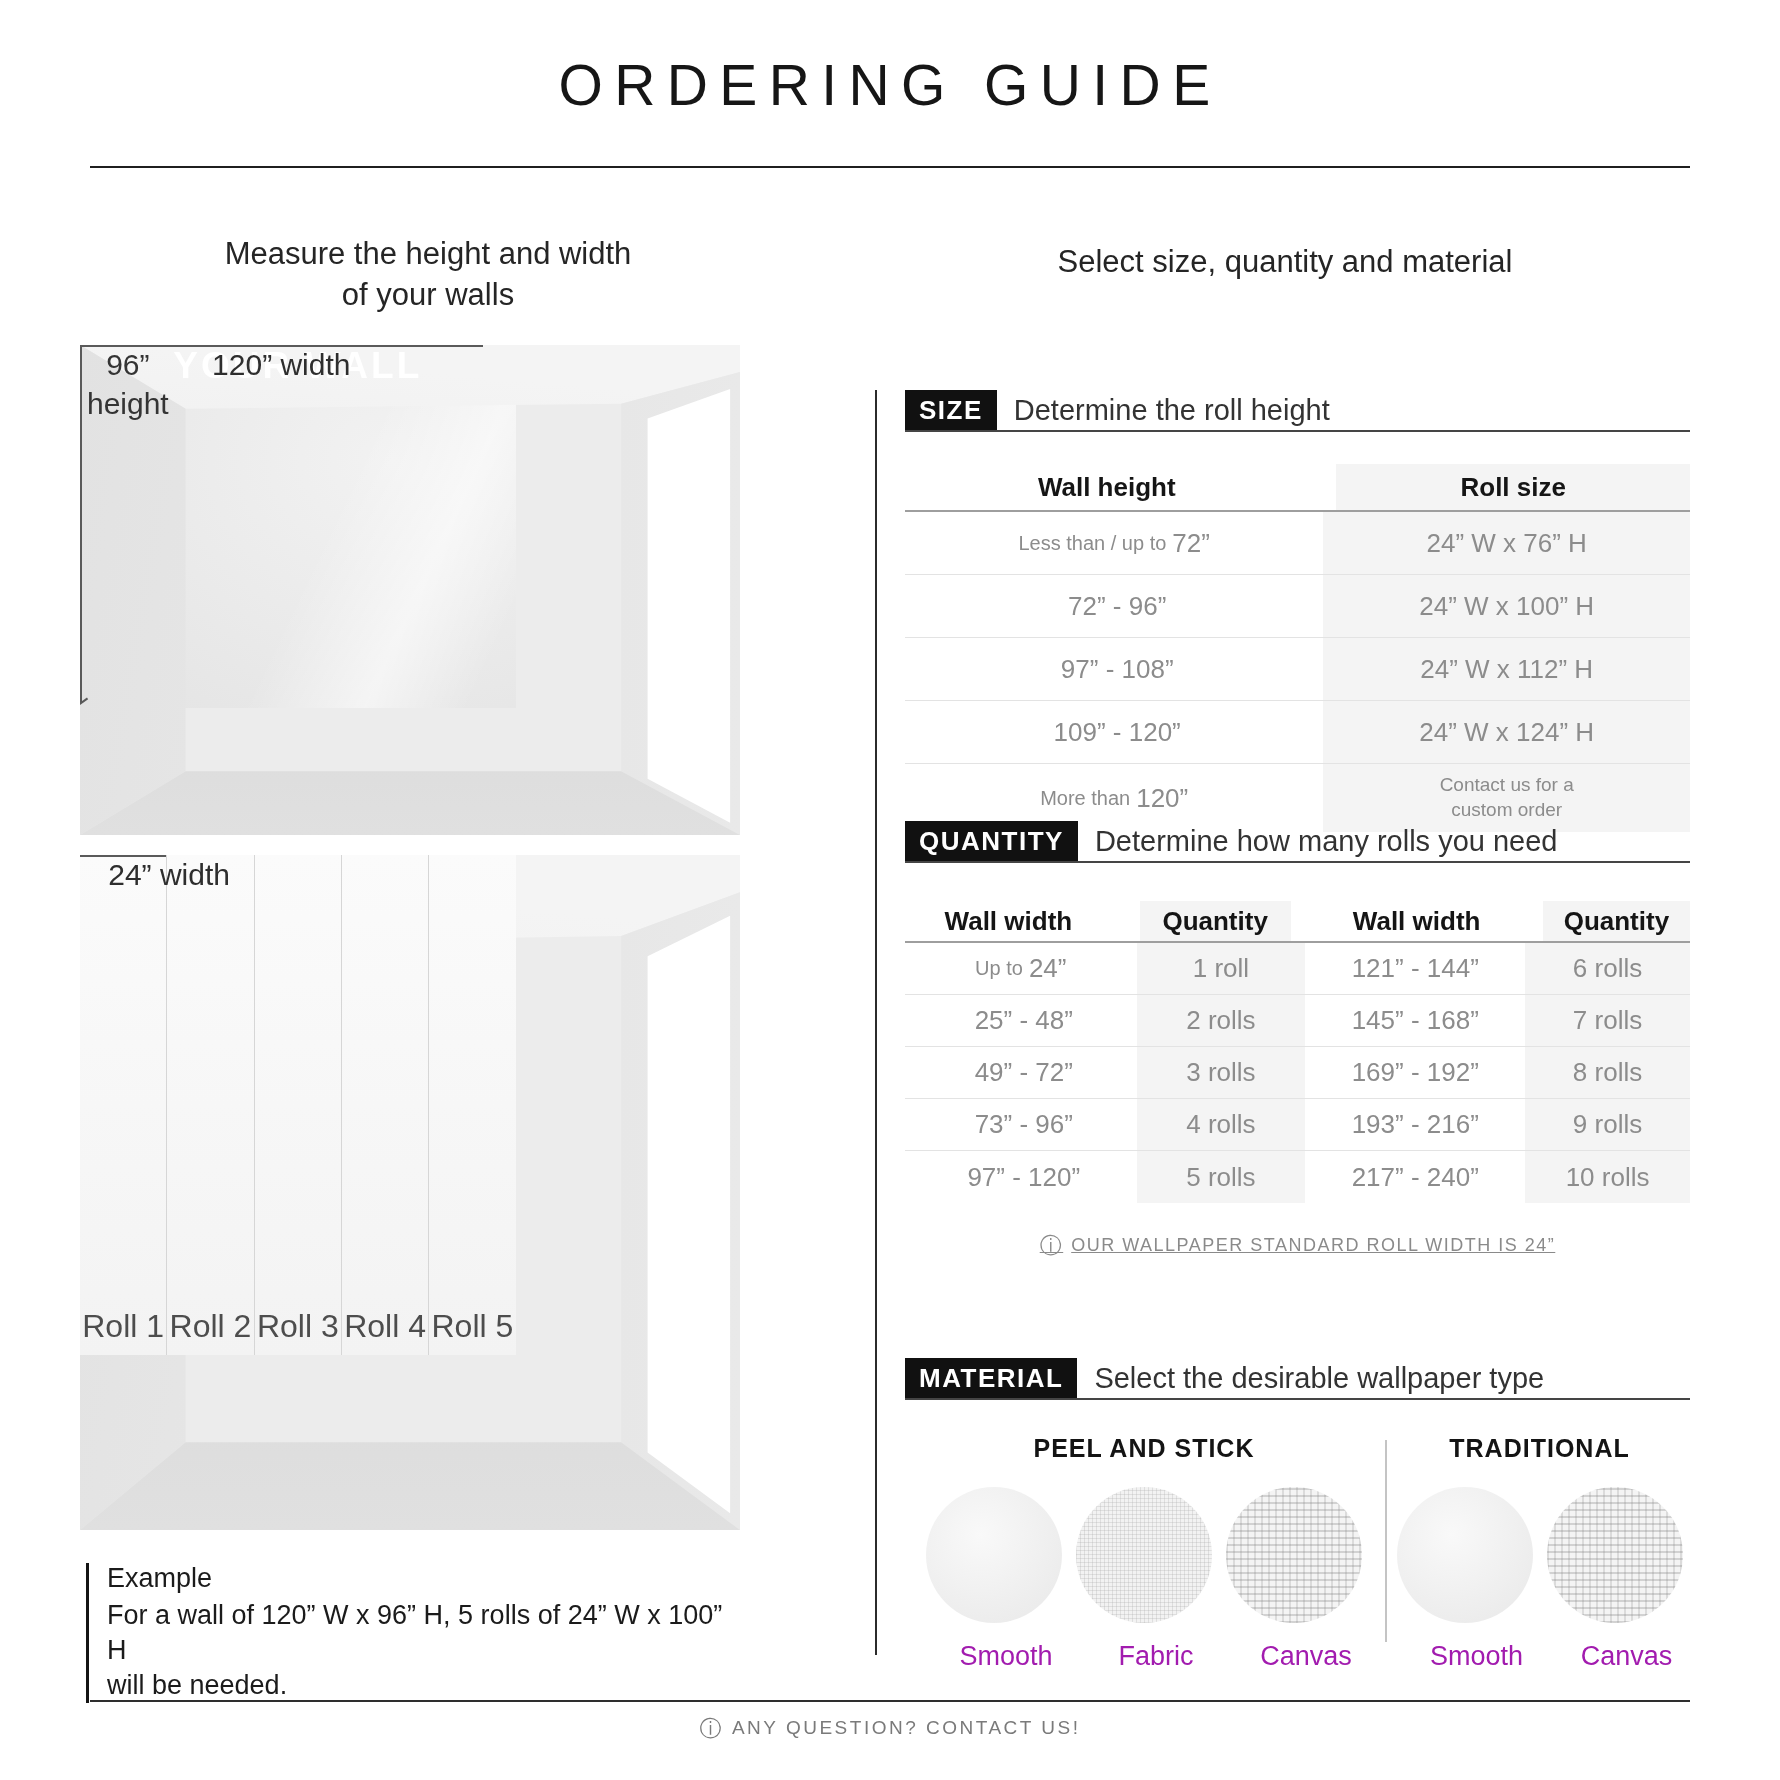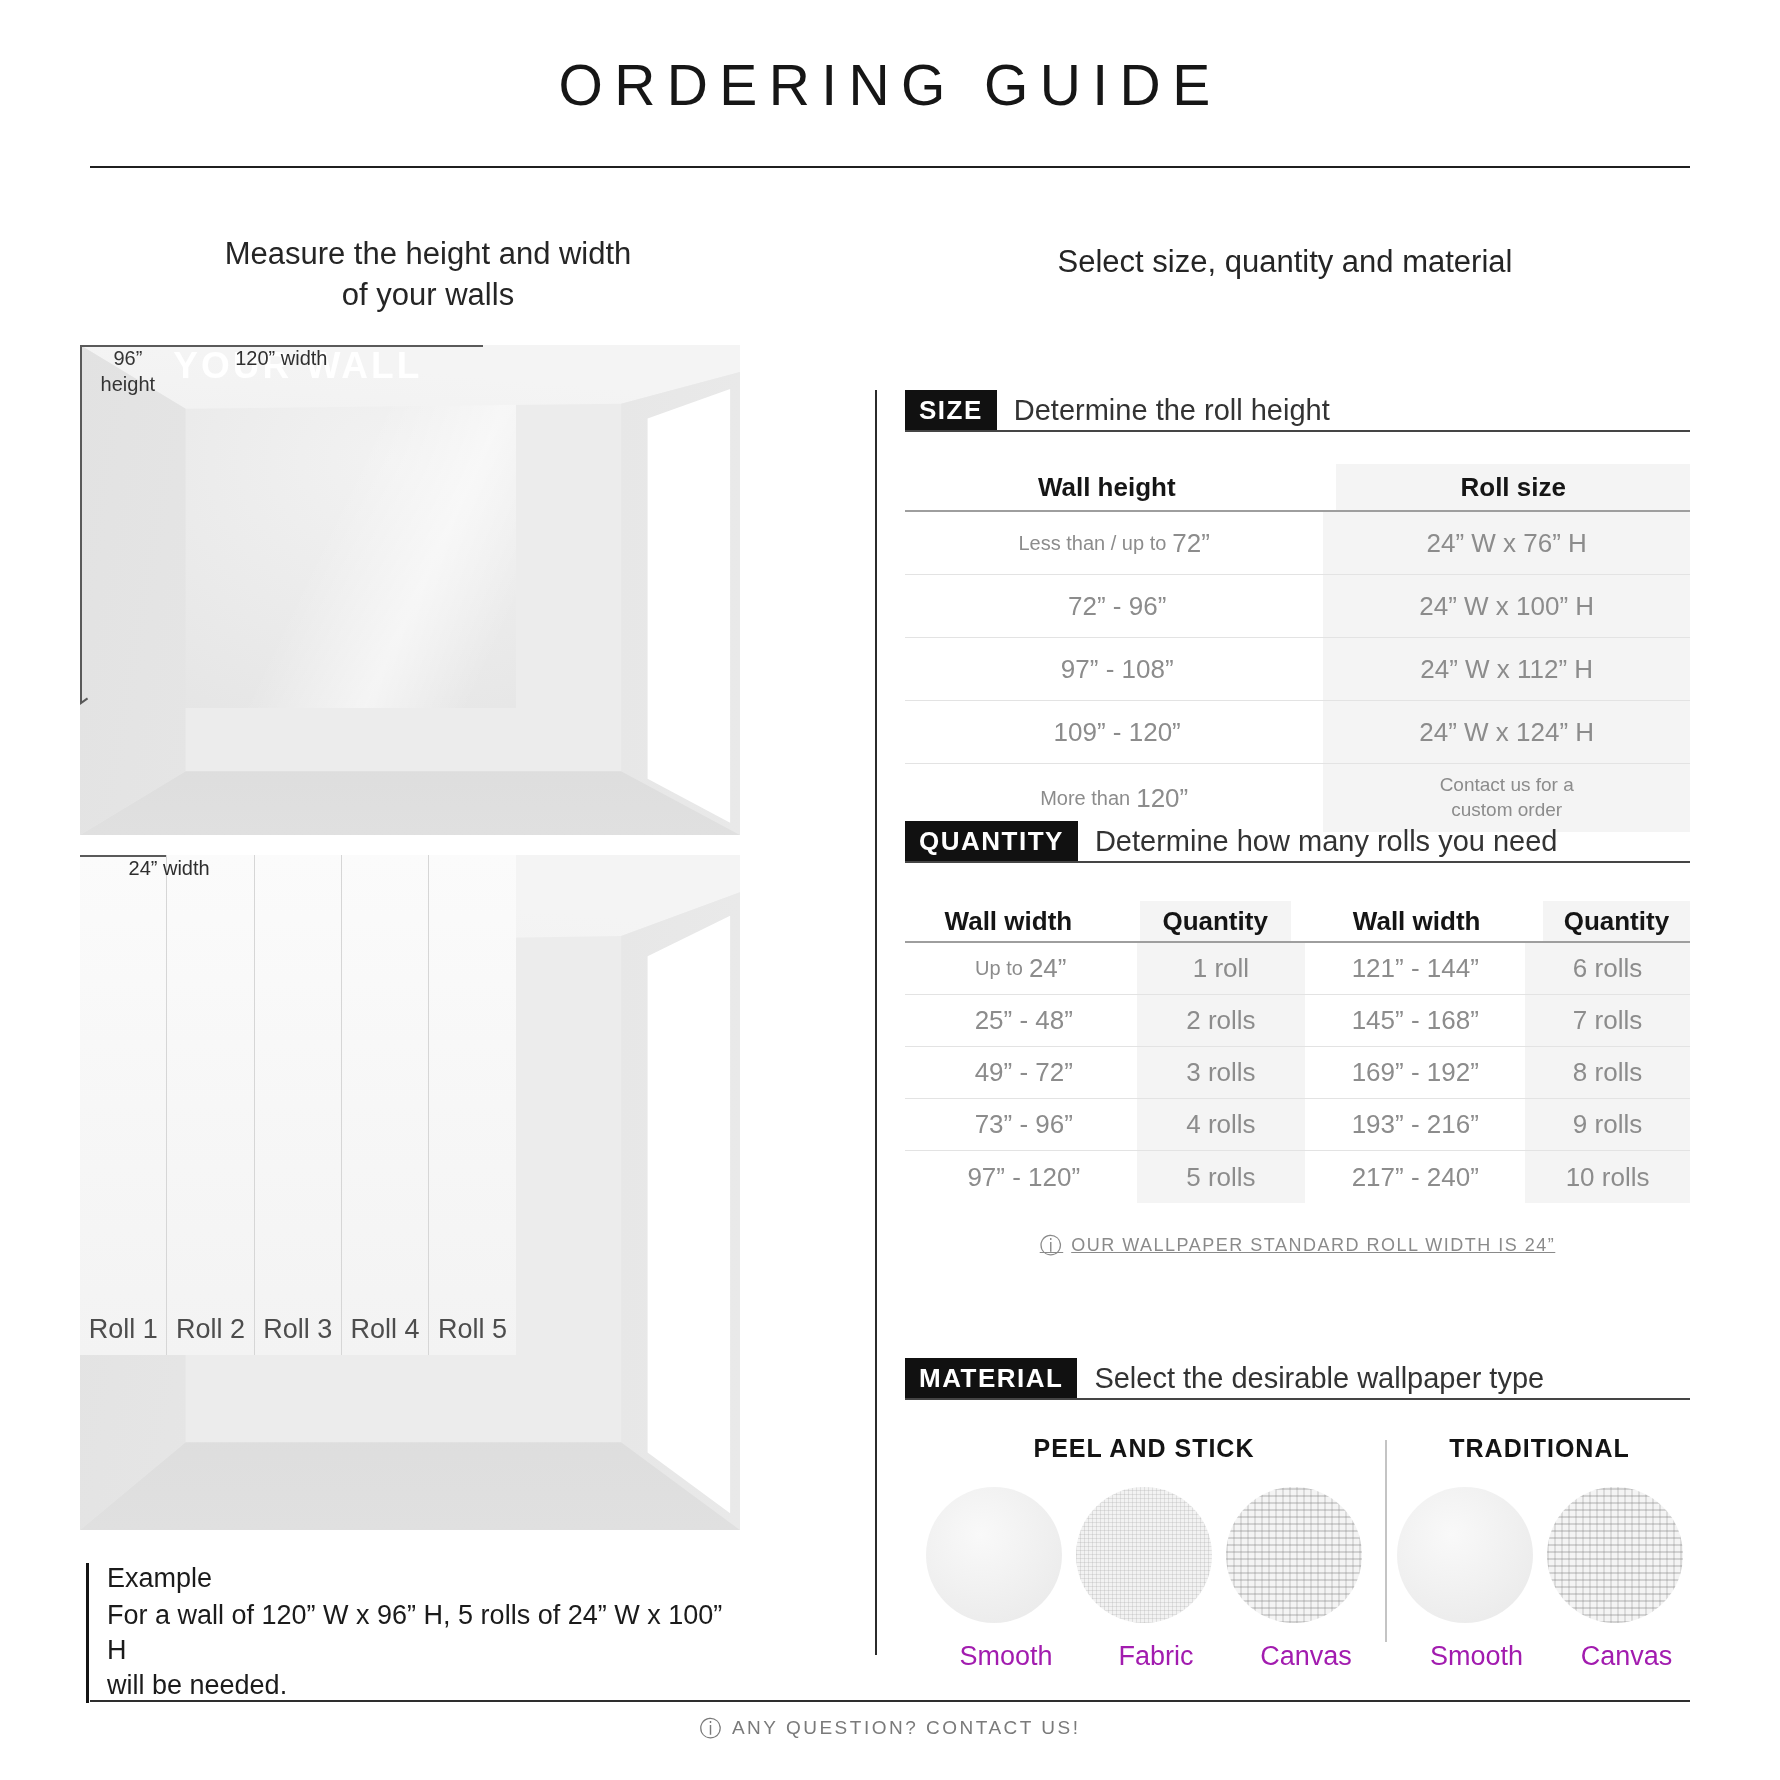--- a/index.html
+++ b/index.html
@@ -42,23 +42,23 @@
     background-image:linear-gradient(90deg,#d8d8d8 2px, rgba(255,255,255,0) 2px);
     background-size:25% 100%; }
   .r-floor { clip-path:polygon(0% 100%, 16% 87%, 82% 87%, 100% 100%);
     background:linear-gradient(180deg,#e6e6e6 0%,#d8d8d8 55%,#e0e0e0 100%); }
 
   .panels { position:absolute; left:16%; top:13%; width:66%; height:74%; display:flex; }
   .panel { flex:1; position:relative; border-right:1px solid #d6d6d6;
     background:linear-gradient(180deg,#fbfbfb 0%,#f3f3f3 100%); }
   .panel:last-child { border-right:none; }
   .panel-label { position:absolute; bottom:10px; left:0; width:100%; text-align:center;
-    font-size:27px; color:#4d4d4d; }
-
-  .room-label { position:absolute; text-align:center; color:#343434; font-size:20px; line-height:1.3; white-space:pre-line; }
+    font-size:32px; color:#4d4d4d; }
+
+  .room-label { position:absolute; text-align:center; color:#343434; font-size:30px; line-height:1.3; white-space:pre-line; }
   .height-label { left:0.5%; top:44%; width:14.5%; }
   .width-label-1 { left:17.5%; top:90.3%; width:61%; color:#2e2e2e; }
   .width-label-2 { left:8%; top:92.4%; width:27%; color:#2e2e2e; }
   .your-wall { position:absolute; left:16%; top:45.5%; width:66%; text-align:center;
     font-size:37px; font-weight:700; letter-spacing:3px; color:rgba(255,255,255,0.95); }
 
   .measure { position:absolute; background:#5a5a5a; }
   .measure::before, .measure::after { content:""; position:absolute; width:16px; height:2px; background:#5a5a5a; }
   .measure-v { width:1.5px; }
   .m-height { left:16%; top:13.4%; height:73%; }

